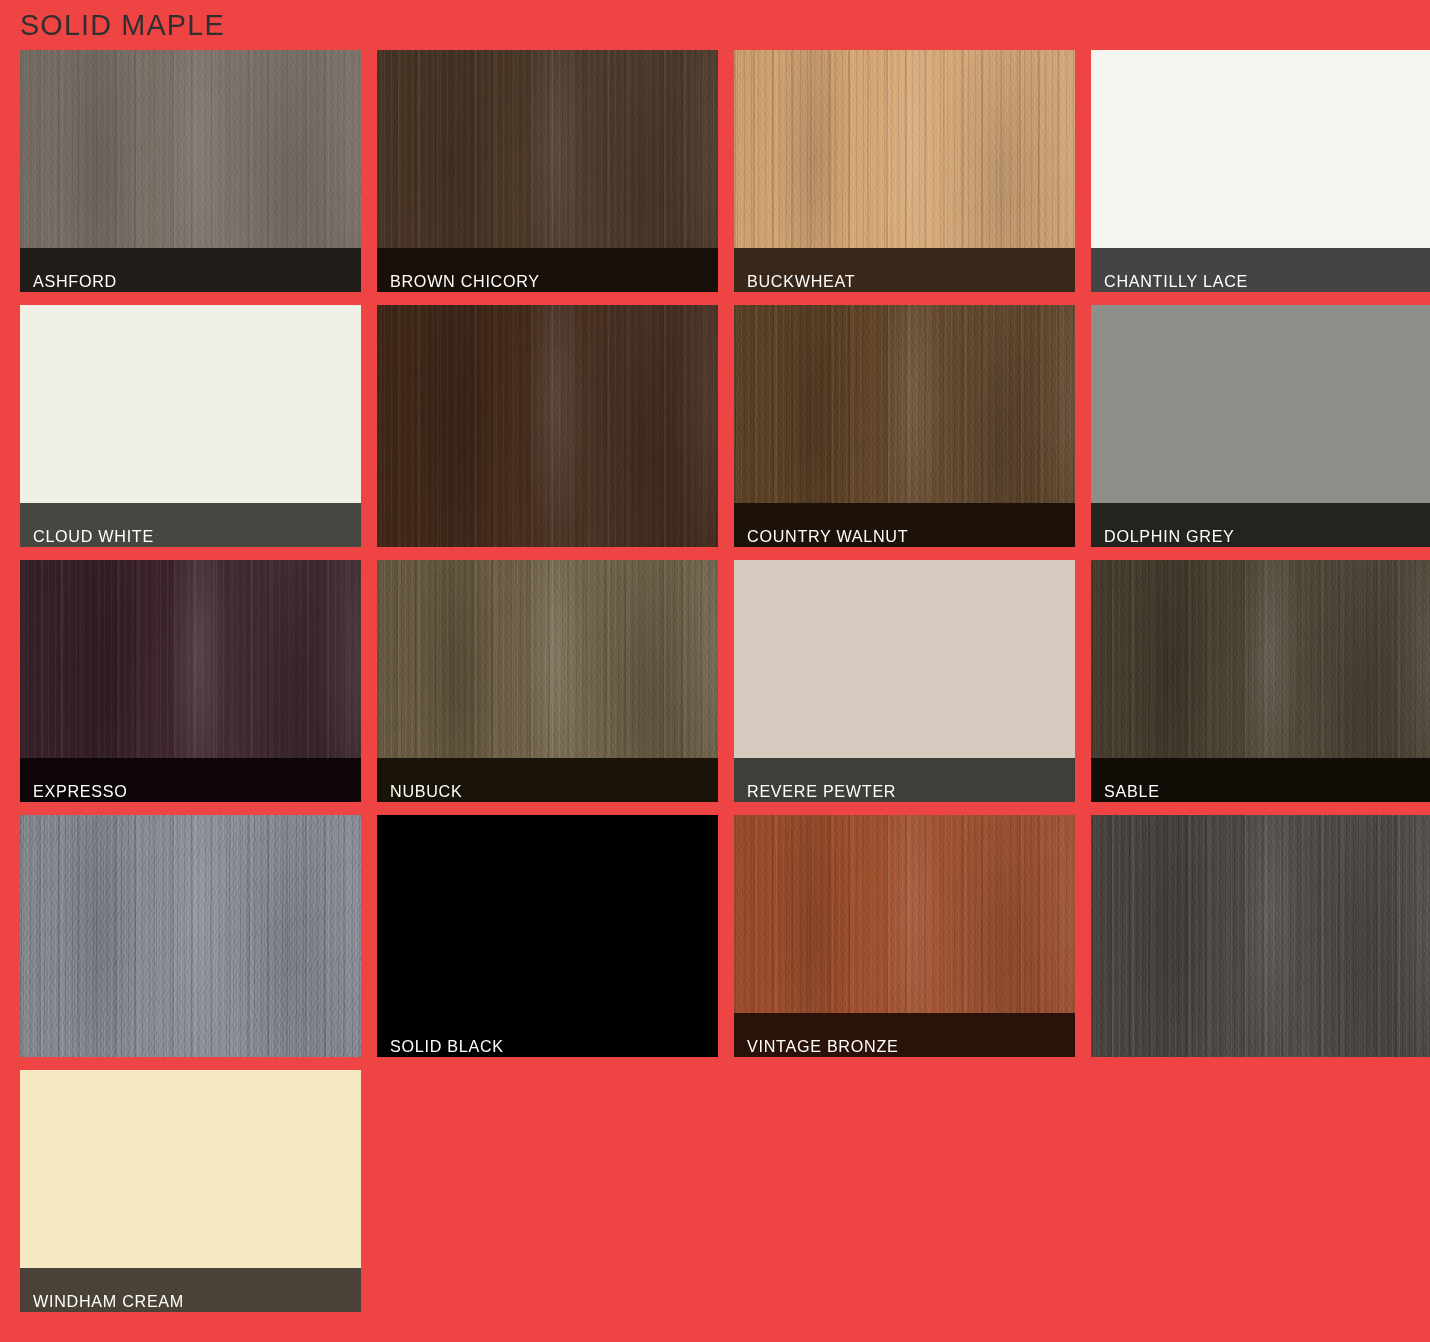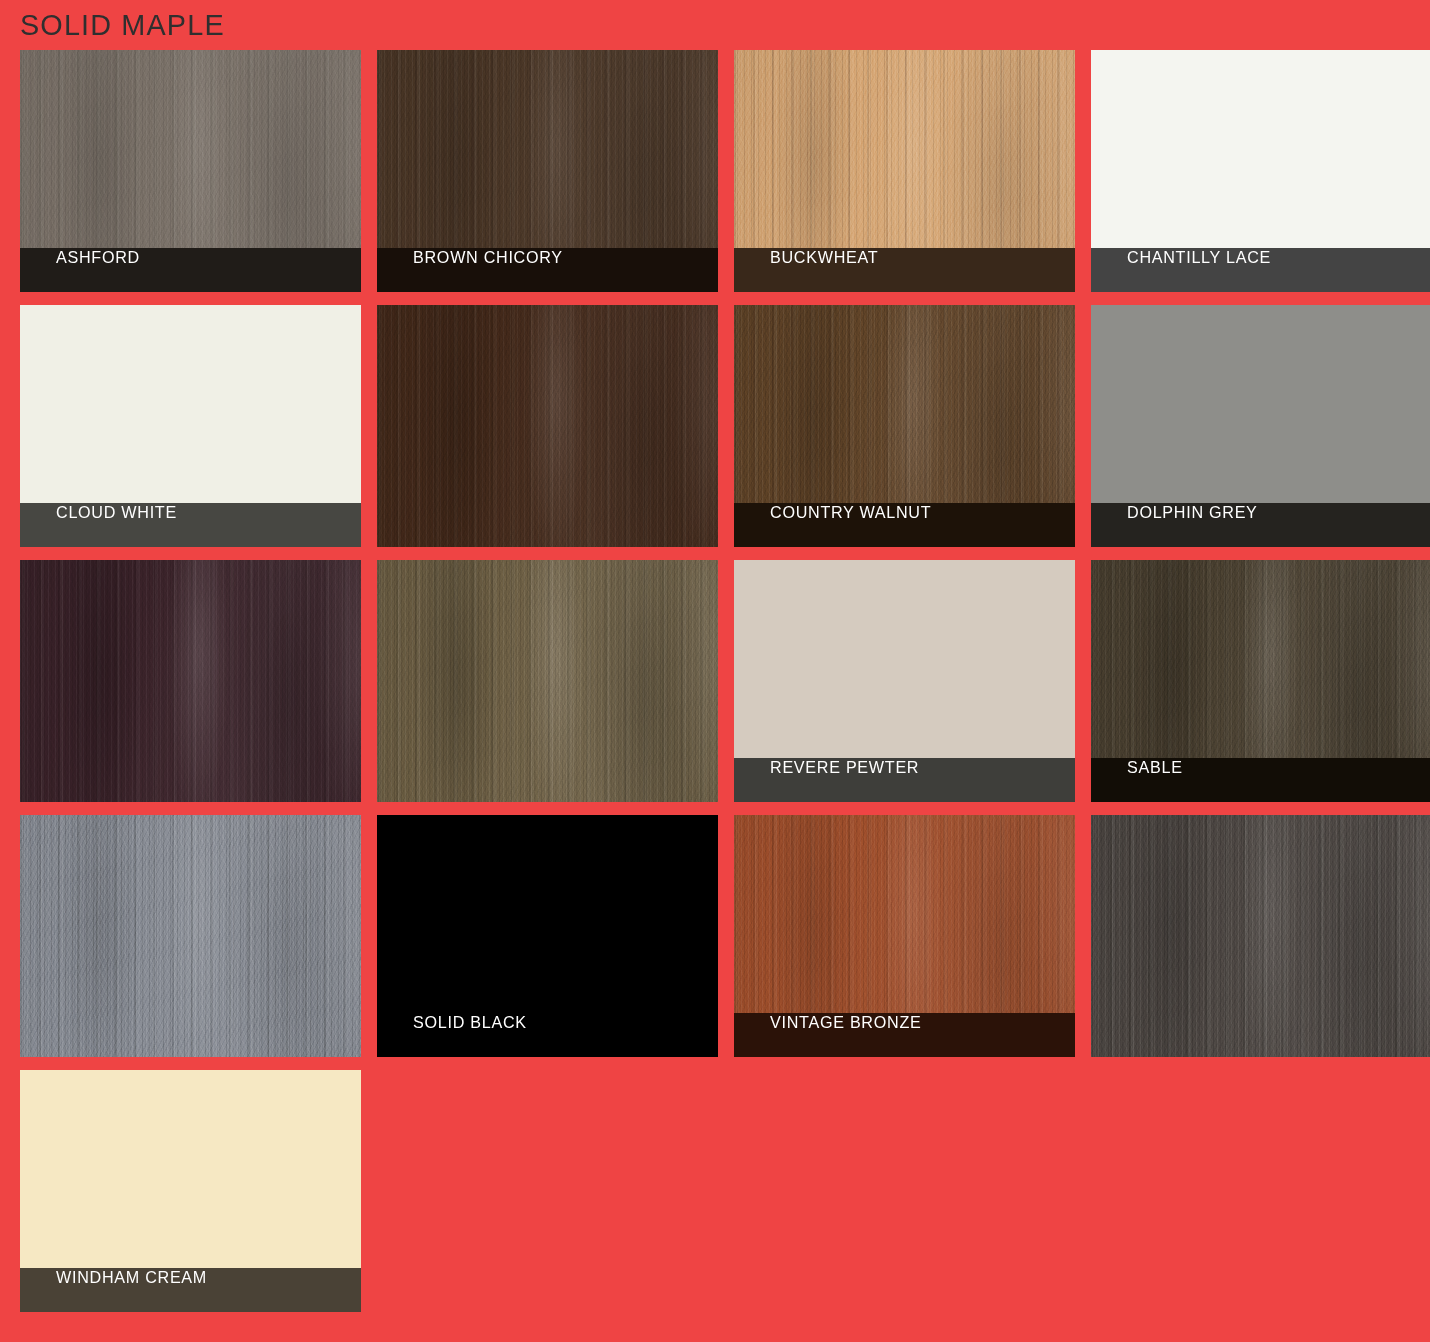--- a/index.html
+++ b/index.html
@@ -112,22 +112,22 @@
   }
 
   
   .swatch-label-bar {
     position: absolute;
     left: 0;
     right: 0;
     bottom: 0;
     height: 44px;
     display: flex;
-    align-items: flex-start;
-    padding-left: 36px;
+    align-items: flex-end;
+    padding-left: 13px;
     background-color: var(--bar);
   }
 
   .swatch-label {
     color: #ffffff;
     font-size: 17px;
     font-weight: 300;
     letter-spacing: 0.75px;
     line-height: 20px;
     white-space: nowrap;
@@ -201,26 +201,32 @@
         <div class="swatch-surface"></div>
         <div class="swatch-label-bar">
           <span class="swatch-label">DOLPHIN GREY</span>
         </div>
       </div>
       <div class="swatch-card" style="--base: #3a2229; --bar: #0d0508; --grain: 0.69; --bands: 0.95; --speckle: 0.45;">
         <div class="swatch-surface"></div>
         <div class="grain-vertical"></div>
         <div class="grain-bands" style="transform: rotate(0.4deg);"></div>
         <div class="grain-speckle"></div>
+        <div class="swatch-label-bar">
+          <span class="swatch-label">EXPRESSO</span>
+        </div>
       </div>
       <div class="swatch-card" style="--base: #6d5f44; --bar: #1a1308; --grain: 0.87; --bands: 0.98; --speckle: 0.56;">
         <div class="swatch-surface"></div>
         <div class="grain-vertical"></div>
         <div class="grain-bands" style="transform: rotate(-0.8deg);"></div>
         <div class="grain-speckle"></div>
+        <div class="swatch-label-bar">
+          <span class="swatch-label">NUBUCK</span>
+        </div>
       </div>
       <div class="swatch-card solid" style="--base: #d5cbbf; --bar: #3e3e3a; --grain: 0.55; --bands: 1.02; --speckle: 0.67;">
         <div class="swatch-surface"></div>
         <div class="swatch-label-bar">
           <span class="swatch-label">REVERE PEWTER</span>
         </div>
       </div>
       <div class="swatch-card" style="--base: #4a4030; --bar: #120d06; --grain: 0.73; --bands: 1.06; --speckle: 0.78;">
         <div class="swatch-surface"></div>
         <div class="grain-vertical"></div>

